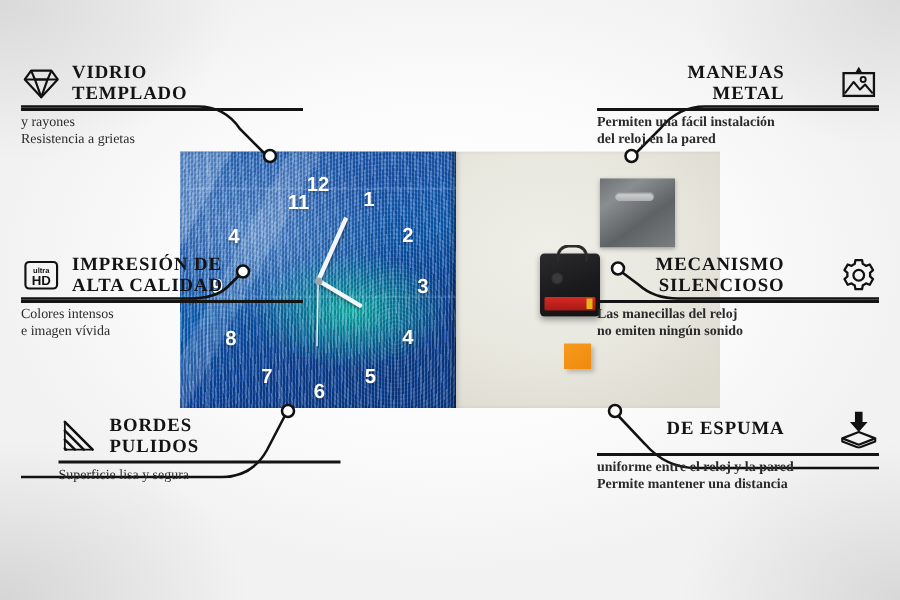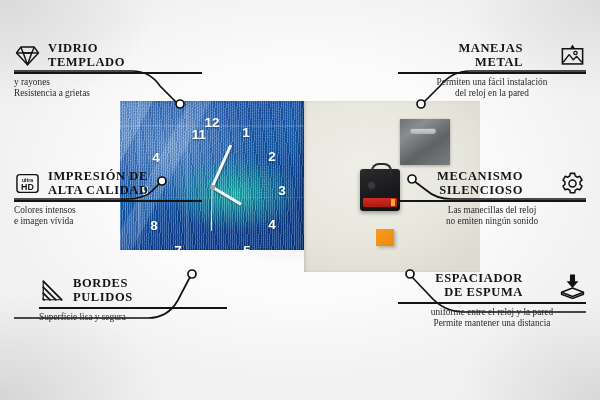--- a/index.html
+++ b/index.html
@@ -23,21 +23,21 @@
   #product{
     position:absolute;left:120px;top:101px;width:360px;height:172px;
   }
   .shadowpad{
     position:absolute;left:-6px;top:6px;width:372px;height:172px;
     background:radial-gradient(ellipse 190px 86px at 50% 55%, rgba(120,120,120,.30) 0%, rgba(120,120,120,0) 72%);
     filter:blur(4px);
   }
   
   #clockpanel{
-    position:absolute;left:0px;top:0px;width:184px;height:149px;overflow:hidden;
+    position:absolute;left:0px;top:0px;width:184px;height:171px;overflow:hidden;
     background:
       linear-gradient(118deg, rgba(255,255,255,.20) 0 12%, rgba(255,255,255,0) 13% 26%, rgba(255,255,255,.14) 27% 34%, rgba(255,255,255,0) 35% 100%),
       repeating-linear-gradient(91deg, rgba(255,255,255,.22) 0 1px, rgba(0,0,0,.10) 1px 2.2px),
       radial-gradient(ellipse 120px 70px at 62% 62%, #19b6b0 0%, rgba(25,182,176,0) 55%),
       radial-gradient(ellipse 150px 100px at 25% 30%, #5a8fd0 0%, rgba(90,143,208,0) 62%),
       radial-gradient(ellipse 200px 150px at 80% 85%, #0d3f8f 0%, rgba(13,63,143,0) 70%),
       linear-gradient(160deg,#2f6fc0 0%, #1f5ab0 28%, #1464b8 48%, #0f47a0 72%, #103f8c 100%);
     box-shadow:inset -3px 0 5px -2px rgba(0,0,0,.55);
   }
   #clockpanel .moire{
@@ -118,21 +118,21 @@
     font-family:"Liberation Serif", serif;font-weight:700;
     font-size:12.5px;line-height:13.5px;letter-spacing:.6px;color:#141414;
     text-transform:uppercase;
   }
   .feature.right .ftitle{text-align:right;}
   .rule{height:1.6px;background:#141414;margin-top:3px;}
   .fdesc{
     font-family:"Liberation Serif", serif;font-size:9.3px;line-height:11.4px;
     color:#2a2a2a;margin-top:3px;
   }
-  .feature.right .fdesc{text-align:center;}
+  .feature.right .fdesc{text-align:left;font-weight:bold;}
 
   #f-vidrio{left:14px;top:42px;}
   #f-impresion{left:14px;top:170px;}
   #f-bordes{left:14px;top:277px;margin-left:25px;}
   #f-manejas{left:398px;top:42px;}
   #f-mecanismo{left:398px;top:170px;}
   #f-espaciador{left:398px;top:272px;}
 
   #connectors{position:absolute;inset:0;width:600px;height:400px;pointer-events:none;}
 </style>
@@ -298,21 +298,20 @@
     <div class="rule"></div>
     <div class="fdesc">
       <div>Las manecillas del reloj</div>
       <div>no emiten ningún sonido</div>
     </div>
   </div>
 
   <div class="feature right" id="f-espaciador">
     <div class="head">
       <div>
-        <div class="ftitle">ESPACIADOR</div>
         <div class="ftitle">DE ESPUMA</div>
       </div>
       <svg class="ficon" viewBox="0 0 32 32">
         <path d="M13 3 h6 v8 h4 l-7 8 -7-8 h4 Z" fill="#111"></path>
         <path d="M16 19 L29 24 L16 29 L3 24 Z" fill="none" stroke="#111" stroke-width="1.7" stroke-linejoin="round"></path>
         <path d="M3 24 v2.4 L16 31.4 L29 26.4 V24" fill="none" stroke="#111" stroke-width="1.7" stroke-linejoin="round"></path>
       </svg>
     </div>
     <div class="rule"></div>
     <div class="fdesc">

